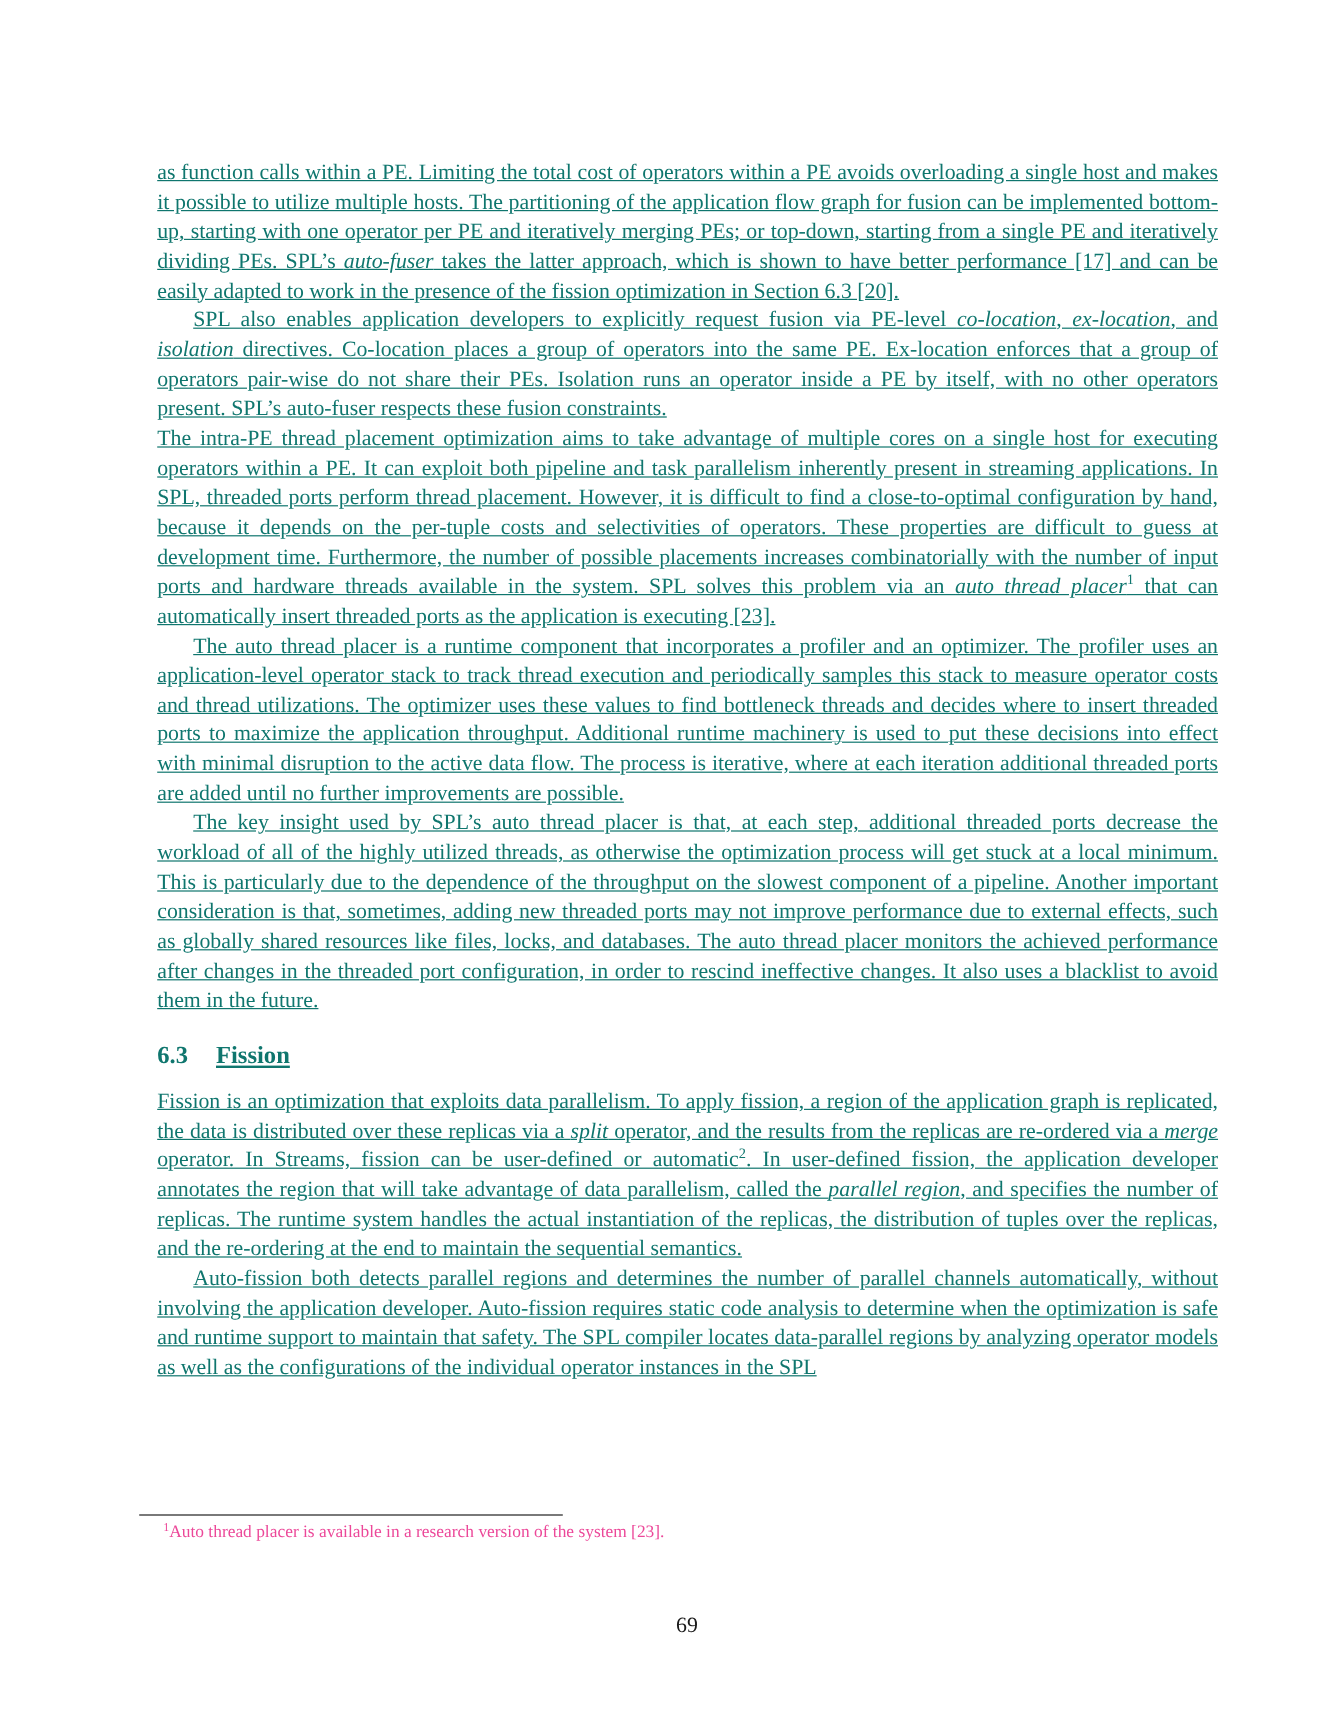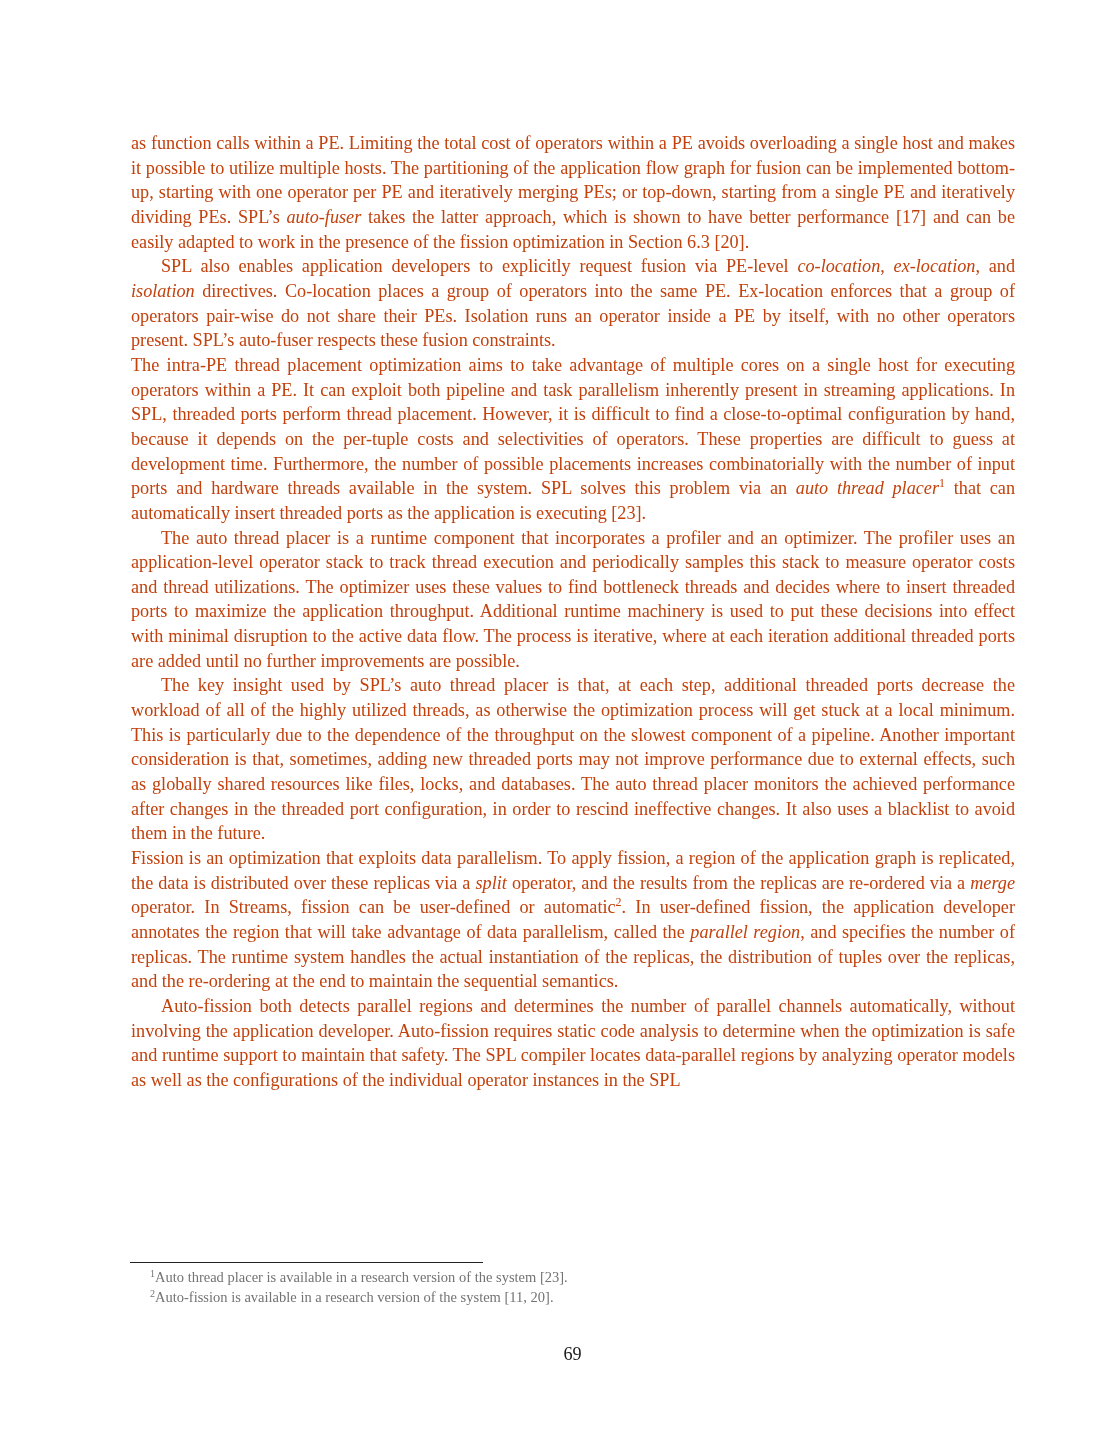--- a/index.html
+++ b/index.html
@@ -1,53 +1,54 @@
 <!DOCTYPE html>
 <html><head>
 <meta charset="utf-8">
 <style>
   html, body { margin: 0; padding: 0; background: #ffffff; }
   body { width: 1113px; height: 1440px; position: relative; overflow: hidden; }
   .page {
     position: absolute; left: 131px; top: 131px; width: 884px;
     font-family: "Liberation Serif", serif; font-size: 18.2px; line-height: 24.65px;
-    color: #c2410c;
+    color: #0f766e;
+    text-decoration: underline;
   }
   p { margin: 0; text-align: justify; }
   p.indent { text-indent: 30px; }
   h2 {
     font-family: "Liberation Serif", serif; font-weight: bold; font-size: 20.5px;
     margin: 0; line-height: 26px;
   }
   h2 .num { display: inline-block; width: 49px; }
   .sec62 { margin-top: 19px; margin-bottom: 12px; }
   .sec63 { margin-top: 21px; margin-bottom: 12px; }
   sup { font-size: 12px; line-height: 0; vertical-align: 7px; }
-  .footnotes { position: absolute; left: 130px; top: 1262px; width: 884px;
-    font-family: "Liberation Serif", serif; font-size: 14.5px; line-height: 20px; color: #737373; }
+  .footnotes { position: absolute; left: 116px; top: 1262px; width: 884px;
+    font-family: "Liberation Serif", serif; font-size: 14.5px; line-height: 20px; color: #ec4899; }
   .fn-rule { width: 353px; border-top: 1px solid #222; margin-bottom: 4px; }
   .fn { padding-left: 20px; }
   .fn sup { font-size: 10px; vertical-align: 5px; }
   .pagenum { position: absolute; left: 0; width: 1145px; top: 1344px; text-align: center;
     font-family: "Liberation Serif", serif; font-size: 18.2px; color: #1a1a1a; }
 </style>
 </head>
 <body>
 
 <div class="page">
   <p><span>as function calls within a PE. Limiting the total cost of operators within a PE avoids overloading a single host and makes it possible to utilize multiple hosts. The partitioning of the application flow graph for fusion can be implemented bottom-up, starting with one operator per PE and iteratively merging PEs; or top-down, starting from a single PE and iteratively dividing PEs.  SPL’s </span><em>auto-fuser</em><span> takes the latter approach, which is shown to have better performance [17] and can be easily adapted to work in the presence of the fission optimization in Section 6.3 [20].</span></p>
   <p class="indent"><span>SPL also enables application developers to explicitly request fusion via PE-level </span><em>co-location</em><span>, </span><em>ex-location</em><span>, and </span><em>isolation</em><span> directives.  Co-location places a group of operators into the same PE. Ex-location enforces that a group of operators pair-wise do not share their PEs.  Isolation runs an operator inside a PE by itself, with no other operators present. SPL’s auto-fuser respects these fusion constraints.</span></p>
 
   <p><span>The intra-PE thread placement optimization aims to take advantage of multiple cores on a single host for executing operators within a PE. It can exploit both pipeline and task parallelism inherently present in streaming applications. In SPL, threaded ports perform thread placement. However, it is difficult to find a close-to-optimal configuration by hand, because it depends on the per-tuple costs and selectivities of operators. These properties are difficult to guess at development time. Furthermore, the number of possible placements increases combinatorially with the number of input ports and hardware threads available in the system.  SPL solves this problem via an </span><em>auto thread placer</em><sup>1</sup><span> that can automatically insert threaded ports as the application is executing [23].</span></p>
   <p class="indent">The auto thread placer is a runtime component that incorporates a profiler and an optimizer.  The profiler uses an application-level operator stack to track thread execution and periodically samples this stack to measure operator costs and thread utilizations.  The optimizer uses these values to find bottleneck threads and decides where to insert threaded ports to maximize the application throughput. Additional runtime machinery is used to put these decisions into effect with minimal disruption to the active data flow. The process is iterative, where at each iteration additional threaded ports are added until no further improvements are possible.</p>
   <p class="indent">The key insight used by SPL’s auto thread placer is that, at each step, additional threaded ports decrease the workload of all of the highly utilized threads, as otherwise the optimization process will get stuck at a local minimum.  This is particularly due to the dependence of the throughput on the slowest component of a pipeline.  Another important consideration is that, sometimes, adding new threaded ports may not improve performance due to external effects, such as globally shared resources like files, locks, and databases. The auto thread placer monitors the achieved performance after changes in the threaded port configuration, in order to rescind ineffective changes. It also uses a blacklist to avoid them in the future.</p>
 
+  <h2 class="sec63"><span class="num">6.3</span><span>Fission</span></h2>
   <p><span>Fission is an optimization that exploits data parallelism.  To apply fission, a region of the application graph is replicated, the data is distributed over these replicas via a </span><em>split</em><span> operator, and the results from the replicas are re-ordered via a </span><em>merge</em><span> operator.  In Streams, fission can be user-defined or automatic</span><sup>2</sup><span>.  In user-defined fission, the application developer annotates the region that will take advantage of data parallelism, called the </span><em>parallel region</em><span>, and specifies the number of replicas. The runtime system handles the actual instantiation of the replicas, the distribution of tuples over the replicas, and the re-ordering at the end to maintain the sequential semantics.</span></p>
   <p class="indent">Auto-fission both detects parallel regions and determines the number of parallel channels automatically, without involving the application developer.  Auto-fission requires static code analysis to determine when the optimization is safe and runtime support to maintain that safety. The SPL compiler locates data-parallel regions by analyzing operator models as well as the configurations of the individual operator instances in the SPL</p>
 </div>
 
 <div class="footnotes">
   <div class="fn-rule"></div>
   <div class="fn"><sup>1</sup><span>Auto thread placer is available in a research version of the system [23].</span></div>
-  <div class="fn"><sup>2</sup><span>Auto-fission is available in a research version of the system [11, 20].</span></div>
 </div>
 
 <div class="pagenum">69</div>
 
 </body></html>

